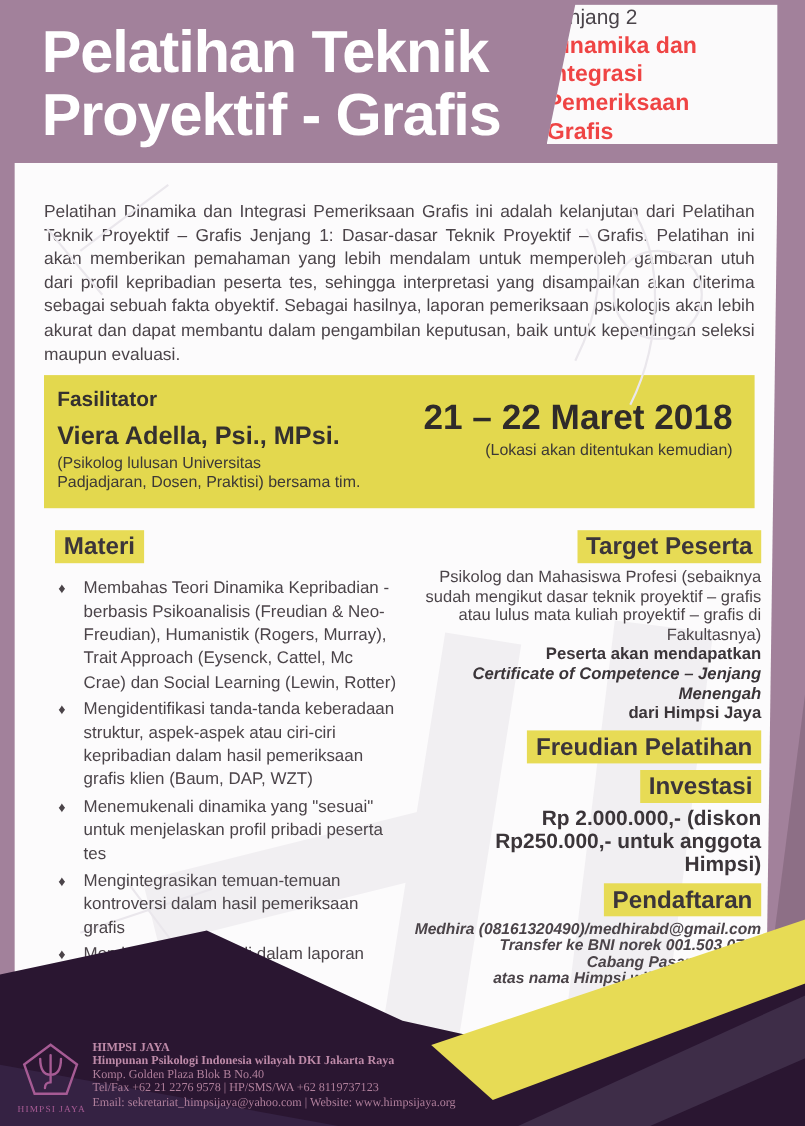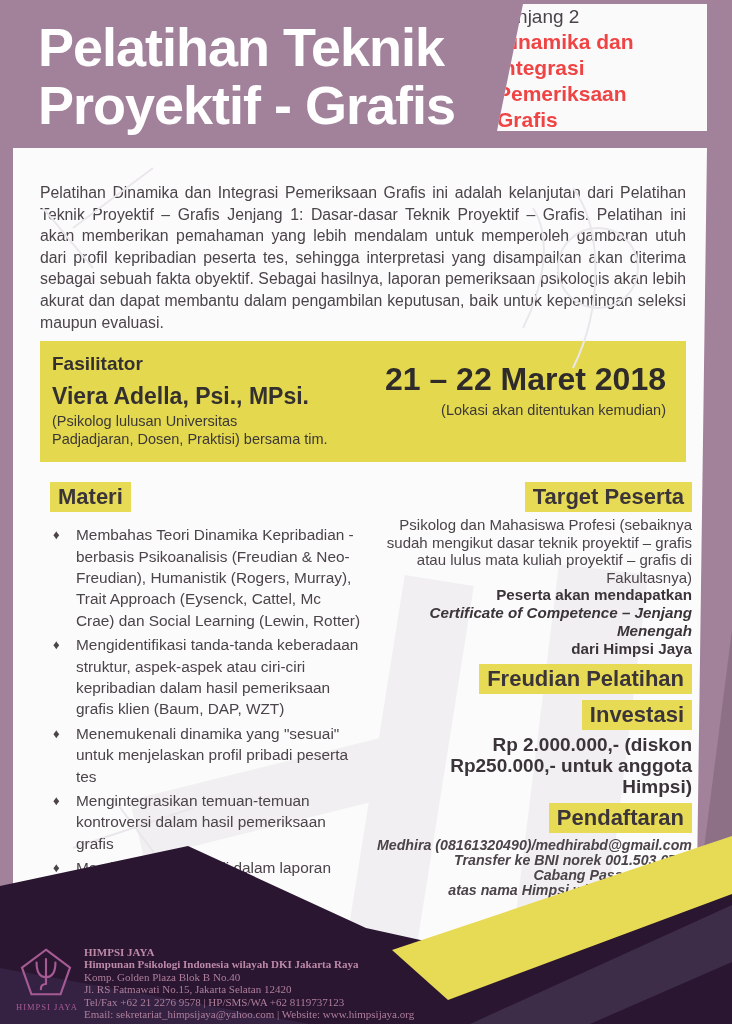--- a/index.html
+++ b/index.html
@@ -193,19 +193,18 @@
       <svg width="52" height="48" viewBox="0 0 60 56">
         <polygon points="30,2 58,23 47,54 13,54 2,23" fill="none" stroke="#a65b94" stroke-width="2.5"></polygon>
         <path d="M30 13 v29 M30 42 c-4 0 -6 2 -6 6 M19 17 c0 11 4 17 11 17 M41 17 c0 11 -4 17 -11 17" fill="none" stroke="#a65b94" stroke-width="2.5" stroke-linecap="round"></path>
       </svg>
       <div class="logo-name">HIMPSI JAYA</div>
     </div>
     <div class="footer-text">
       <div class="ft-bold">HIMPSI JAYA</div>
       <div class="ft-bold">Himpunan Psikologi Indonesia wilayah DKI Jakarta Raya</div>
       <div>Komp. Golden Plaza Blok B No.40</div>
-      <div>Jl. RS Fatmawati No.15, Jakarta Selatan 12420</div>
       <div>Tel/Fax +62 21 2276 9578 | HP/SMS/WA +62 8119737123</div>
       <div>Email: sekretariat_himpsijaya@yahoo.com | Website: www.himpsijaya.org</div>
     </div>
   </div>
 
 </div>
 
 </body></html>

